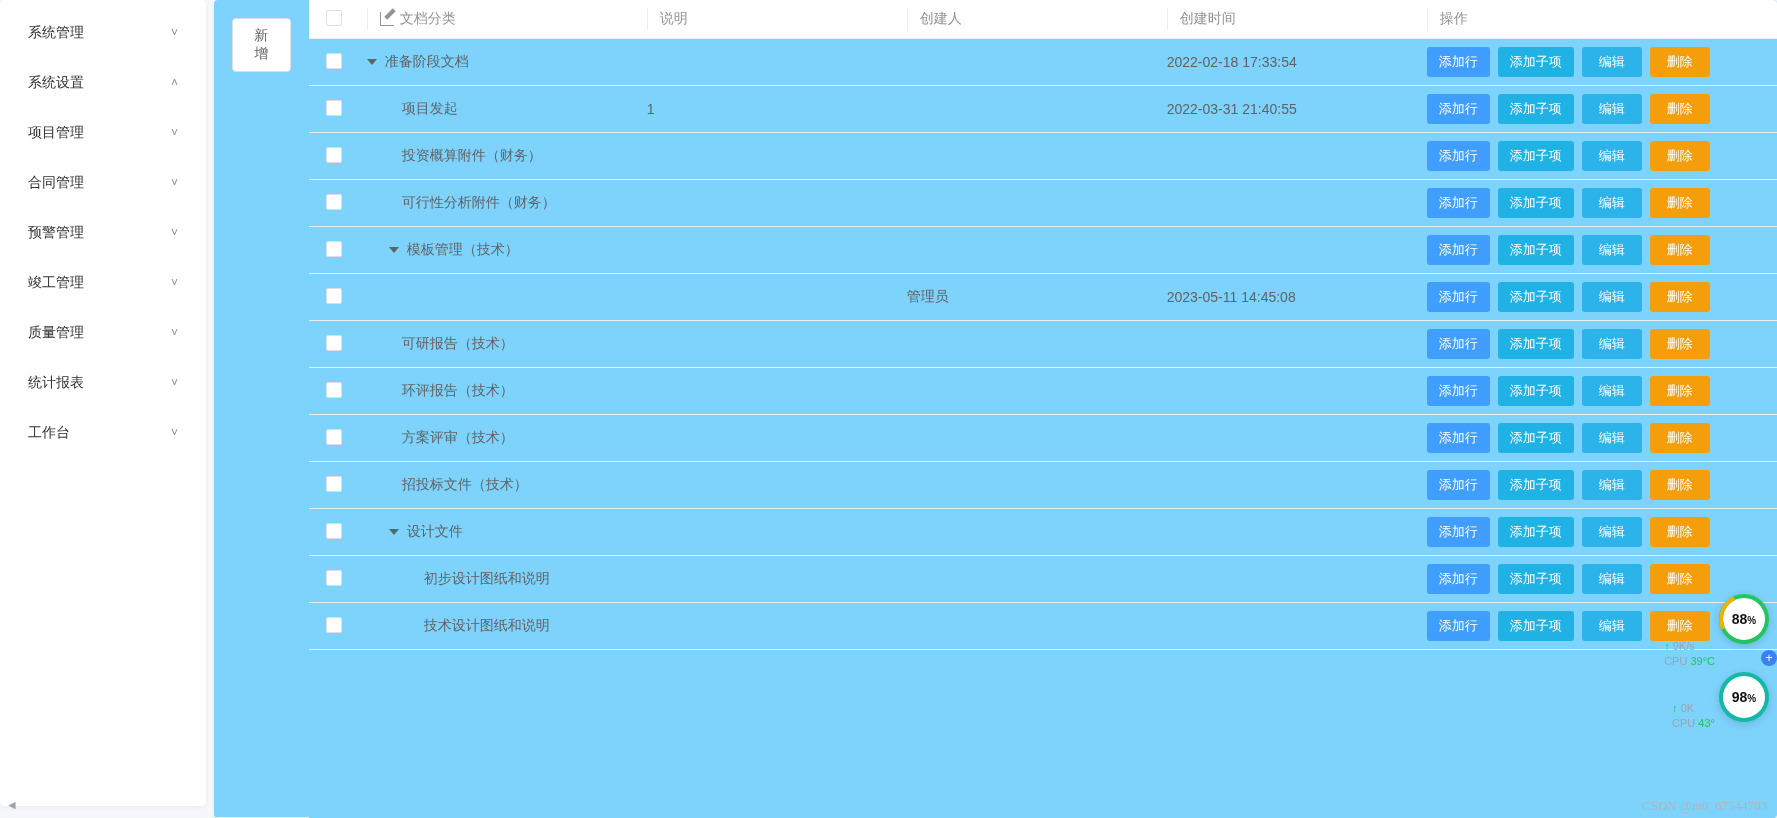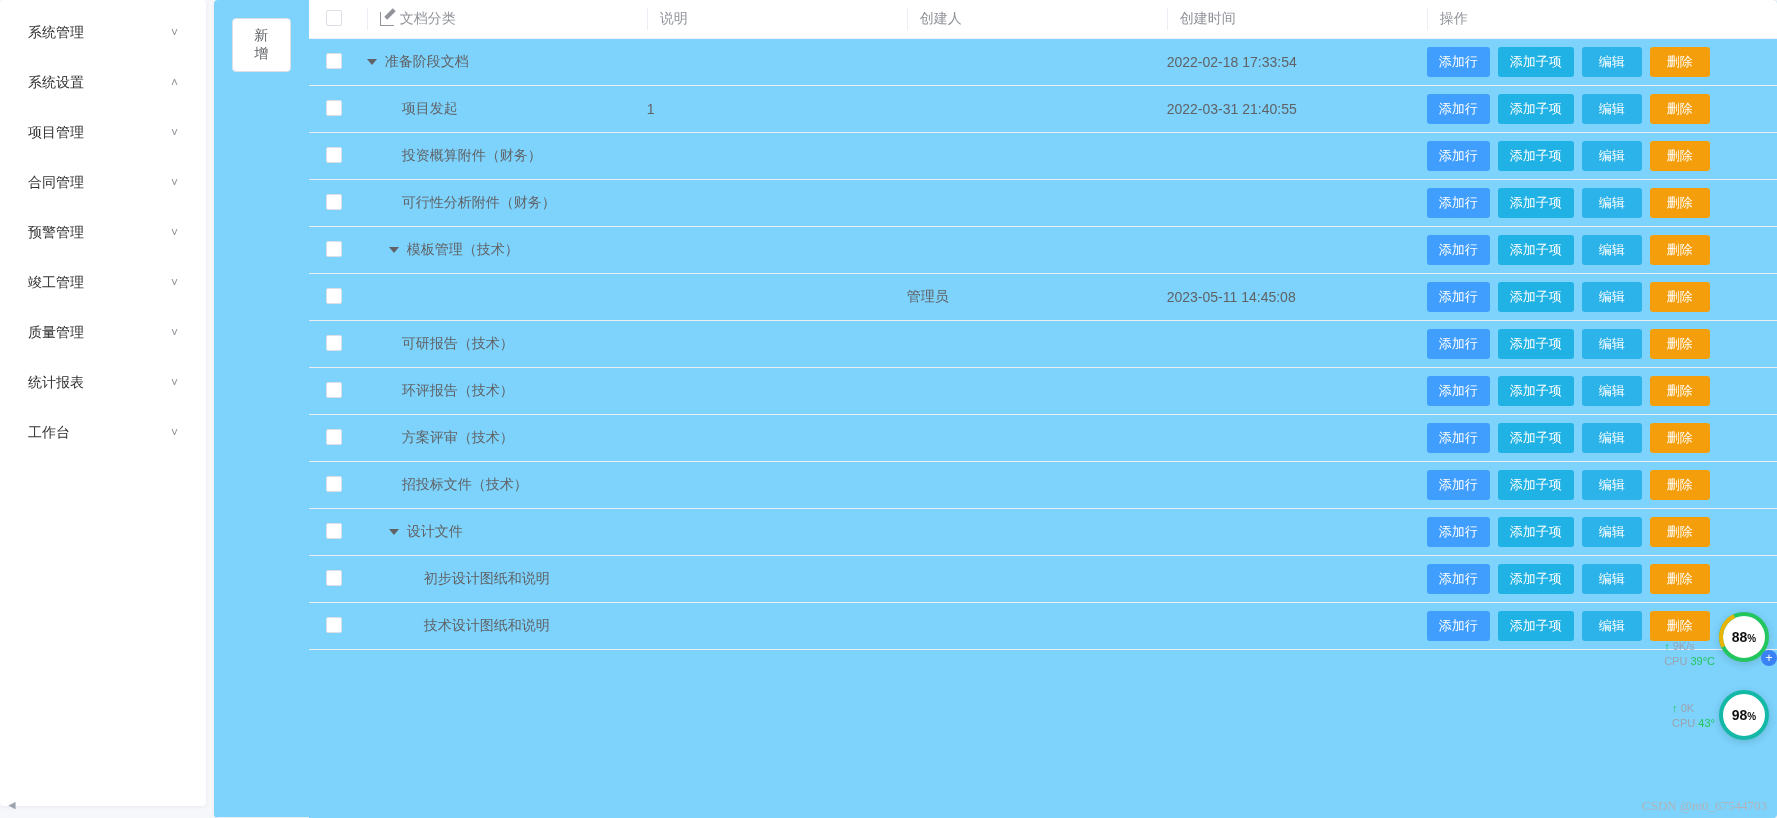--- a/index.html
+++ b/index.html
@@ -85,21 +85,21 @@
       border-top:none; border-right:none;
     }
     .edit-icon::after{
       content:""; position:absolute; width:12px; height:4px; background:#909399;
       transform: rotate(-45deg); top:0; right:-2px;
     }
     .watermark {
       position: fixed; right: 10px; bottom: 4px; color: #b0b3b8; font-size: 13px;
       font-family: Liberation Serif, serif;
     }
-    .floaters { position: fixed; right: 8px; bottom: 78px; display:flex; flex-direction:column; gap:28px; align-items:center;text-align:center;}
+    .floaters { position: fixed; right: 8px; bottom: 96px; display:flex; flex-direction:column; gap:28px; align-items:center;text-align:center;}
     .ring {
       width: 50px; height: 50px; border-radius: 50%; background: #fff;
       display:flex; align-items:center; justify-content:center; font-weight:700;
       box-shadow: 0 2px 8px rgba(0,0,0,.15); position: relative;
     }
     .ring.green { border:4px solid #22c55e; color:#111; }
     .ring.green::after{content:""; position:absolute; inset:-4px; border:4px solid #eab308; border-top-color:transparent; border-right-color:transparent; border-bottom-color:transparent; border-radius:50%; transform:rotate(20deg);}
     .ring.orange { border:4px solid #14b8a6; color:#111; }
     .ring .pct { font-size:14px; }
     .ring .pct small{font-size:10px;}

